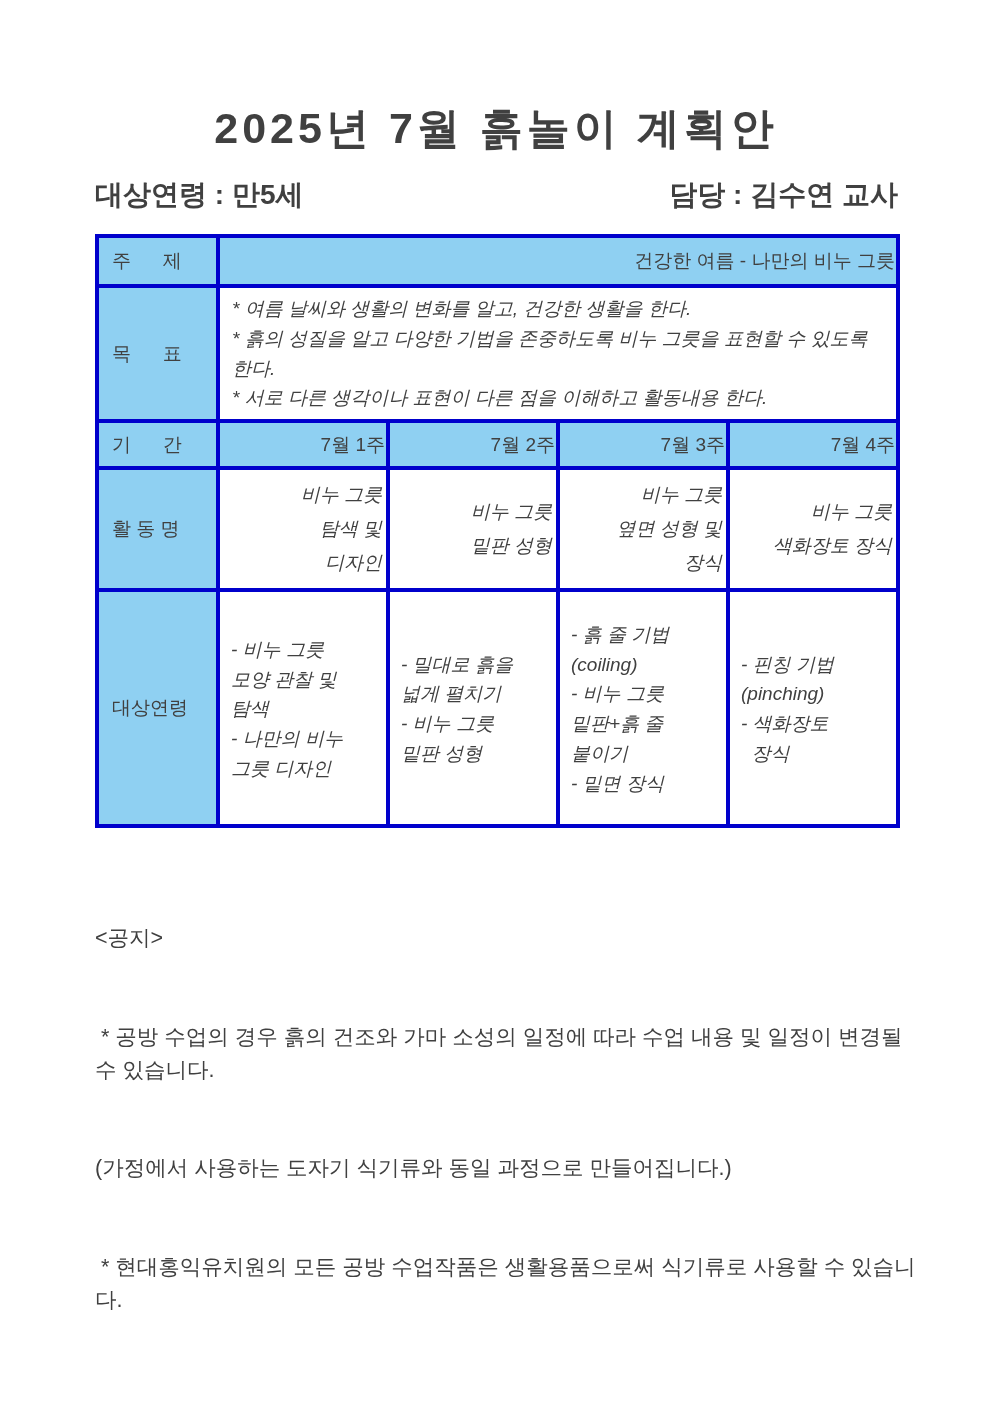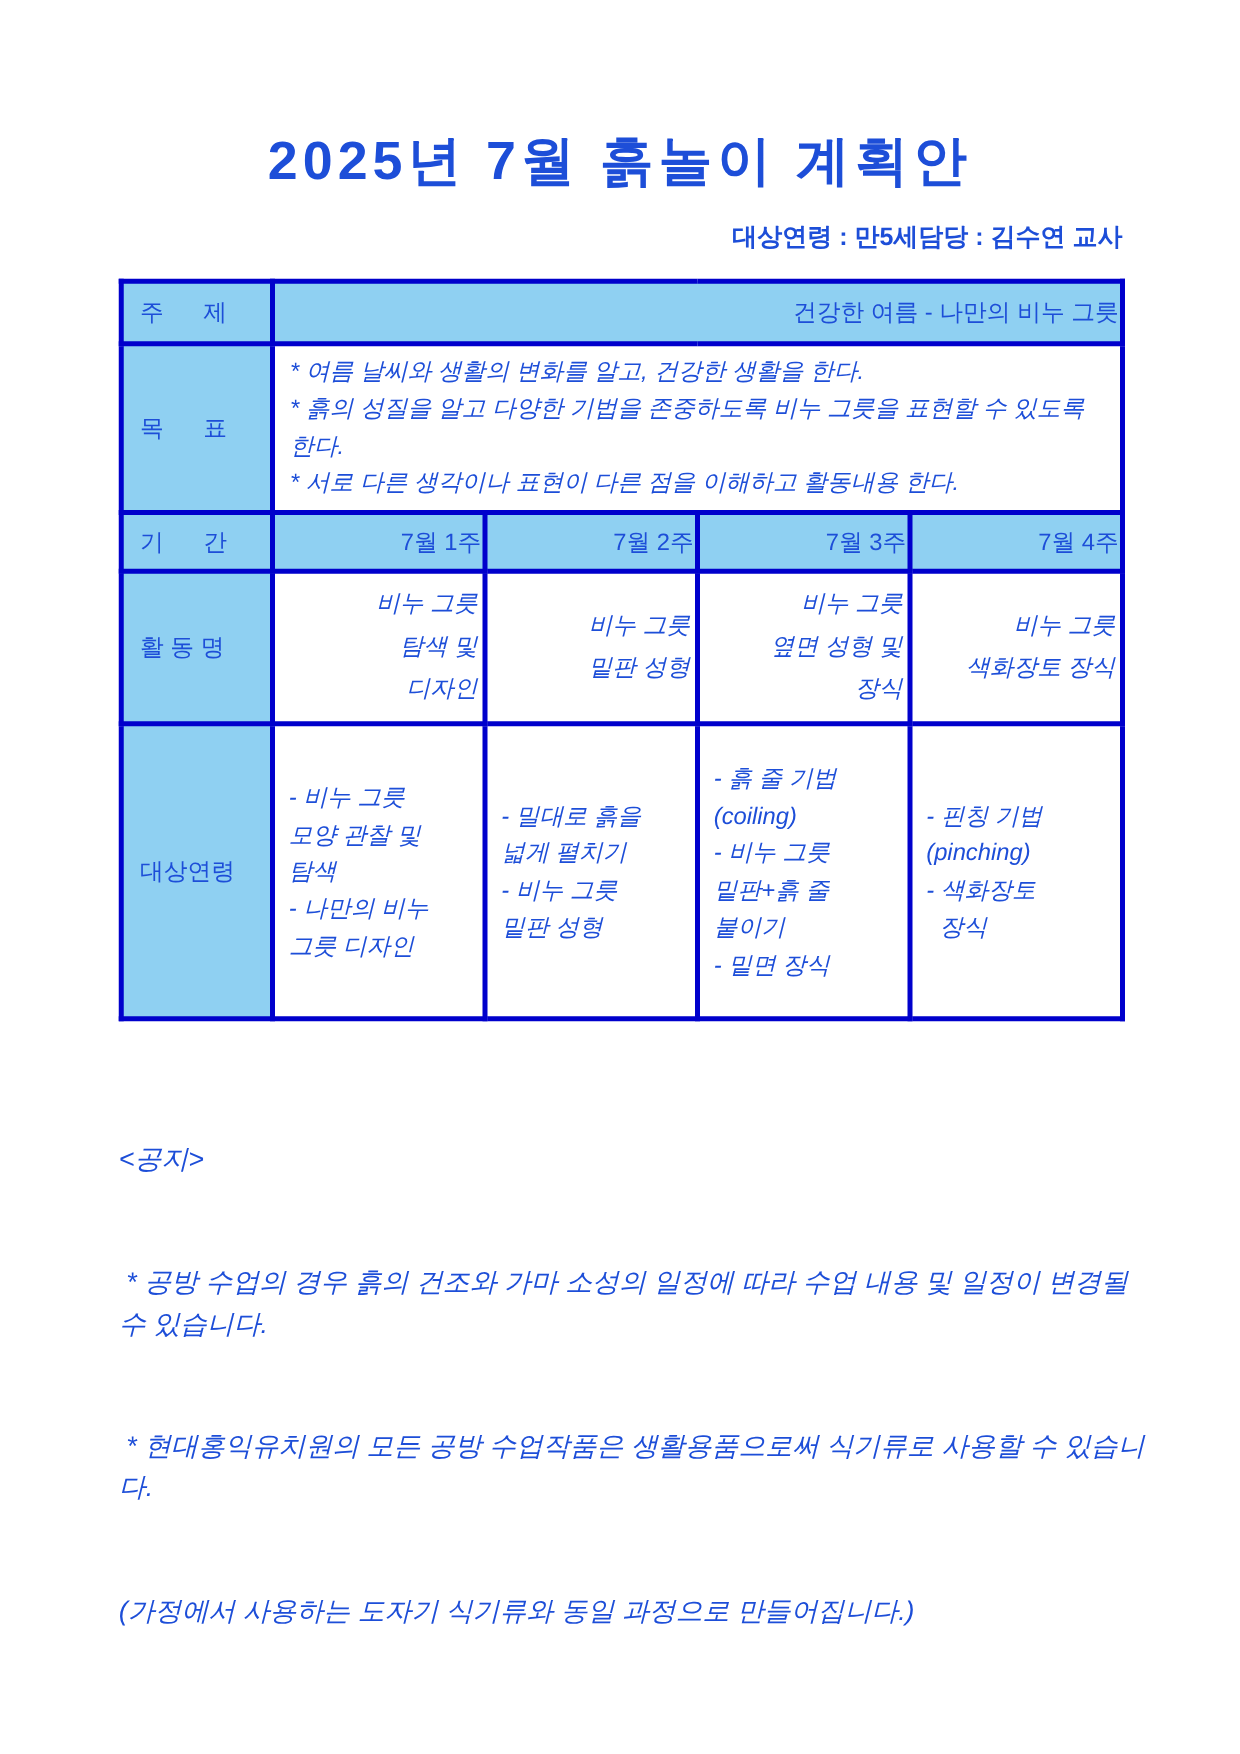--- a/index.html
+++ b/index.html
@@ -1,37 +1,37 @@
 <!DOCTYPE html>
 <html><head>
 <meta charset="utf-8">
 <style>
   html,body{margin:0;padding:0;background:#ffffff;}
   .page{
     position:relative;
     width:992px;height:1403px;
     background:#ffffff;
     font-family:"Liberation Sans","DejaVu Sans",sans-serif;
-    color:#1d4ed8;
+    color:#404040;
     box-sizing:border-box;
     overflow:hidden;
   }
   .title{
     margin:0;
     padding-top:100px;
     text-align:center;
     font-size:43px;
     font-weight:bold;
     letter-spacing:4px;
   }
   .subheader{
     display:flex;
-    justify-content:flex-end;
+    justify-content:space-between;
     padding:18px 94px 0 95px;
-    font-size:20px;
+    font-size:28px;
     font-weight:bold;
   }
   table.plan{
     margin:20px 0 0 95px;
     border-collapse:collapse;
     table-layout:fixed;
     width:801px;
   }
   table.plan td{
     border:4px solid #0000cc;
@@ -62,21 +62,20 @@
     vertical-align:top;
     padding:12px 6px 10px 11px;
     line-height:1.57;
     text-align:left;
   }
   .notice{
     margin:28px 70px 0 95px;
     font-size:21.5px;
     line-height:1.53;
     white-space:pre-wrap;
-    font-style:italic;
   }
 </style>
 </head>
 <body>
 
 <div class="page">
 
   <h1 class="title">2025년 7월 흙놀이 계획안</h1>
 
   <div class="subheader">
@@ -146,17 +145,17 @@
 (pinching)
 - 색화장토
   장식</td>
     </tr>
   </tbody>
     </table>
 
   <div class="notice">
     <div>&lt;공지&gt;</div>
     <div> * 공방 수업의 경우 흙의 건조와 가마 소성의 일정에 따라 수업 내용 및 일정이 변경될 수 있습니다.</div>
+    <div>(가정에서 사용하는 도자기 식기류와 동일 과정으로 만들어집니다.)</div>
     <div> * 현대홍익유치원의 모든 공방 수업작품은 생활용품으로써 식기류로 사용할 수 있습니다.</div>
-    <div>(가정에서 사용하는 도자기 식기류와 동일 과정으로 만들어집니다.)</div>
   </div>
 
 </div>
 
 </body></html>

